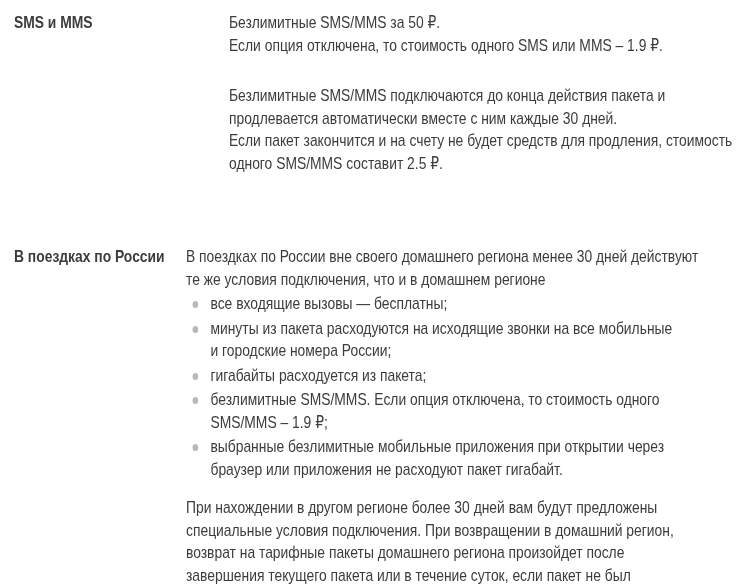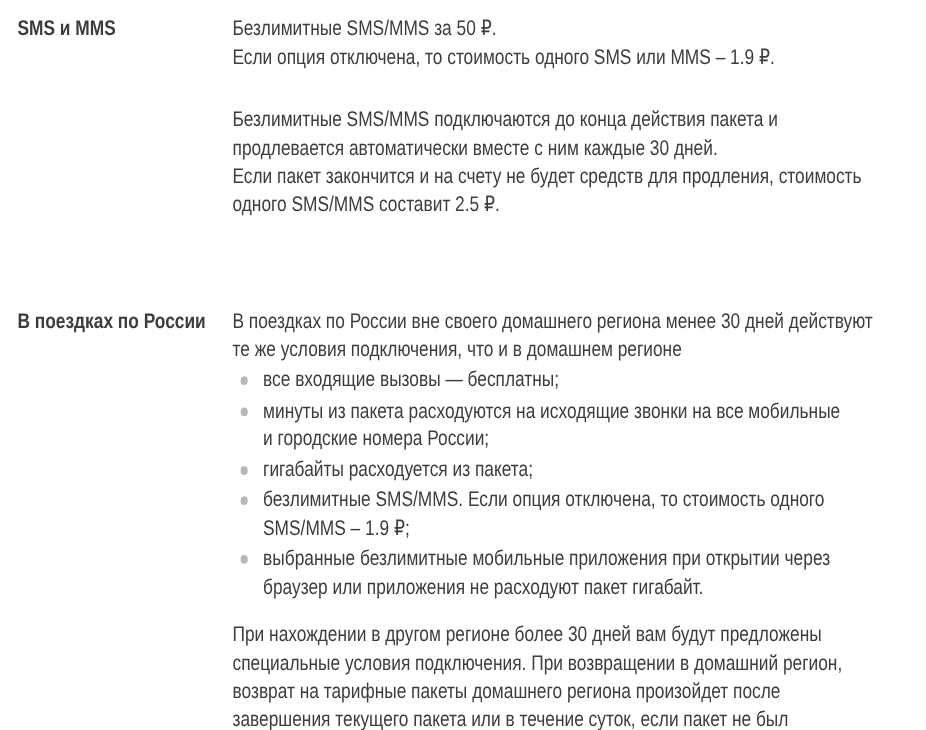--- a/index.html
+++ b/index.html
@@ -17,21 +17,21 @@
   .page {
     width: 741px;
     height: 584px;
     background: #ffffff;
   }
   .row {
     display: flex;
     align-items: flex-start;
     padding-left: 14px;
   }
-  .row-first { padding-top: 12px; }
+  .row-first { padding-top: 12px; gap: 43px; }
   .row-second { margin-top: 71px; }
   .label-col {
     width: 172px;
     flex: 0 0 172px;
   }
   .label-scale {
     transform: scaleX(0.815);
     transform-origin: 0 0;
     width: 215px;
     font-size: 17px;

